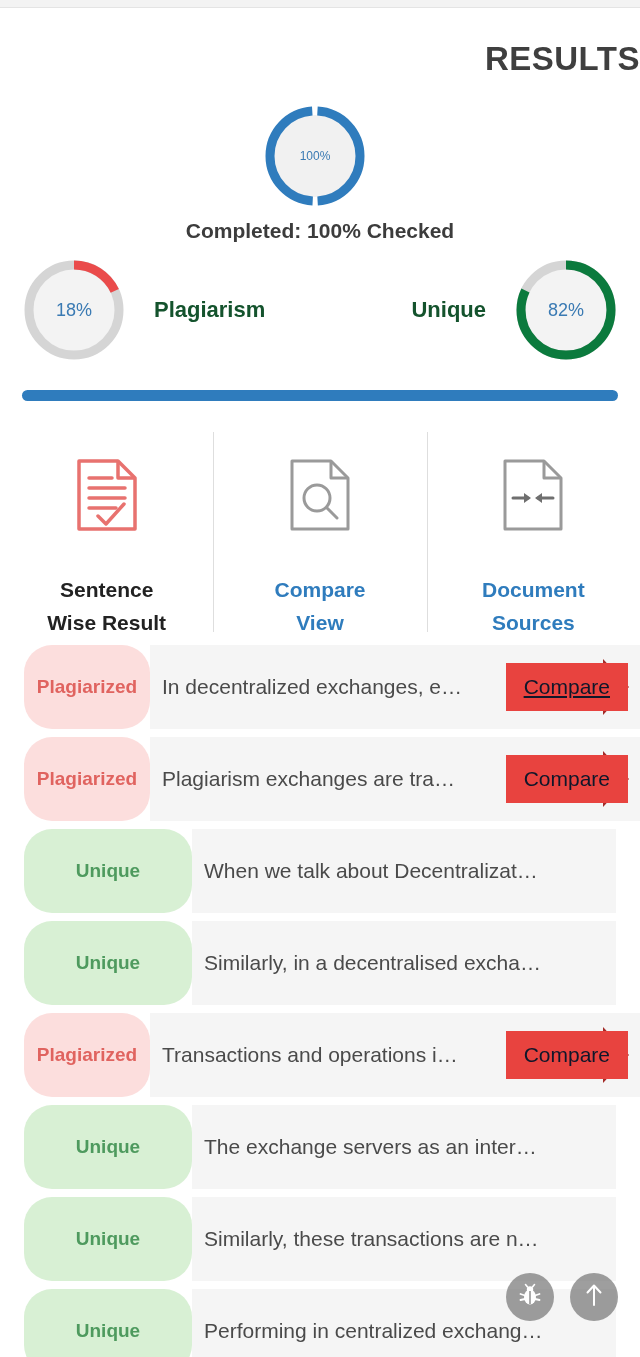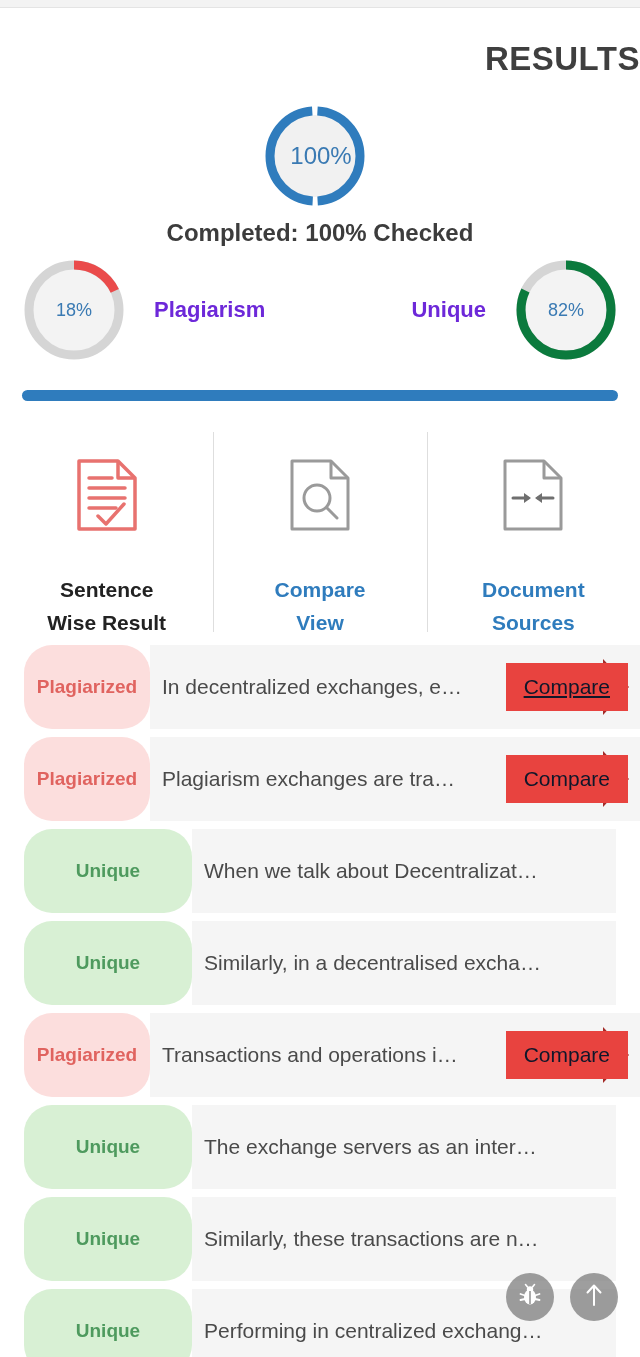--- a/index.html
+++ b/index.html
@@ -37,31 +37,31 @@
 
   
   .main-donut {
     position: absolute;
     top: 104px; left: 263px;
     width: 104px; height: 104px;
   }
   .main-donut svg { display: block; }
   .donut-label-main {
     position: absolute;
-    top: 0; left: 6px; width: 104px; height: 104px;
+    top: 0; left: 0; width: 104px; height: 104px;
     display: flex; align-items: center; justify-content: center;
-    font-size: 24px;
+    font-size: 12px;
     color: #3a7ab3;
   }
 
   .completed-text {
     position: absolute;
     top: 219px; left: 0; width: 640px;
     text-align: center;
-    font-size: 24px;
+    font-size: 21px;
     font-weight: bold;
     color: #3c3c3c;
   }
 
   
   .stats-row {
     position: absolute;
     top: 258px; left: 0;
     width: 640px; height: 104px;
   }
@@ -82,21 +82,21 @@
   .donut-label-mini {
     position: absolute; top: 0; left: 0;
     width: 104px; height: 104px;
     display: flex; align-items: center; justify-content: center;
     font-size: 18px;
     color: #3a7ab3;
   }
   .stat-name {
     font-size: 22px;
     font-weight: bold;
-    color: #6d28d9;
+    color: #14532d;
     white-space: nowrap;
   }
   .stat-left .stat-name { margin-left: 28px; }
   .stat-right .stat-name { margin-right: 28px; }
 
   
   .blue-bar {
     position: absolute;
     top: 390px; left: 22px;
     width: 596px; height: 11px;

